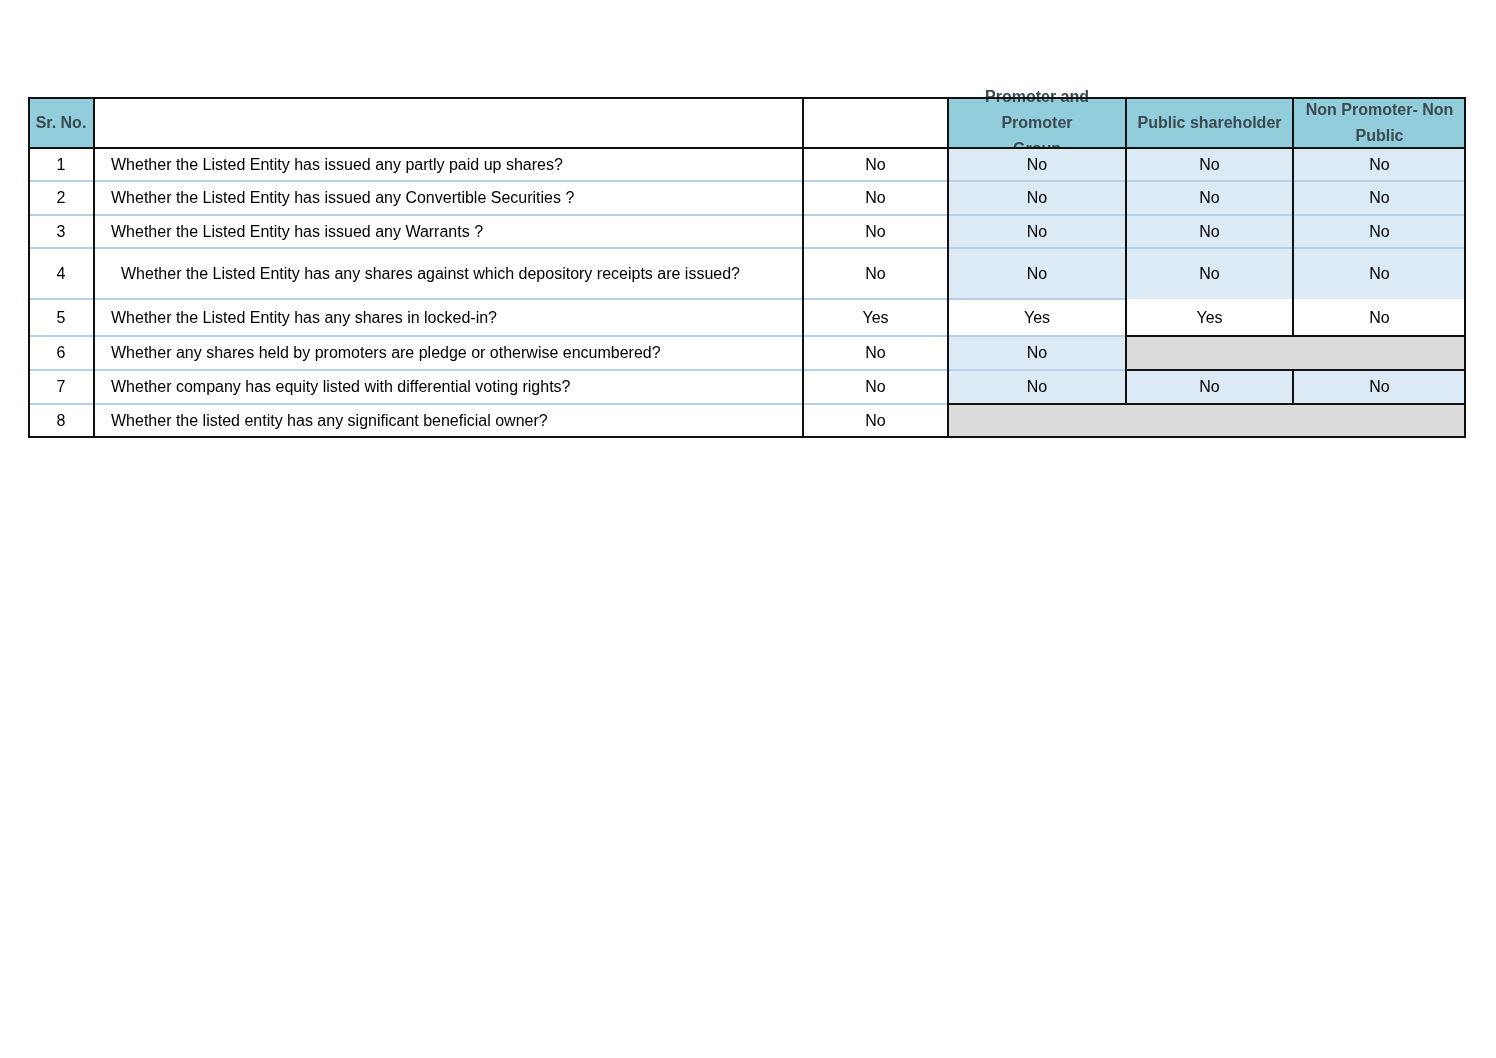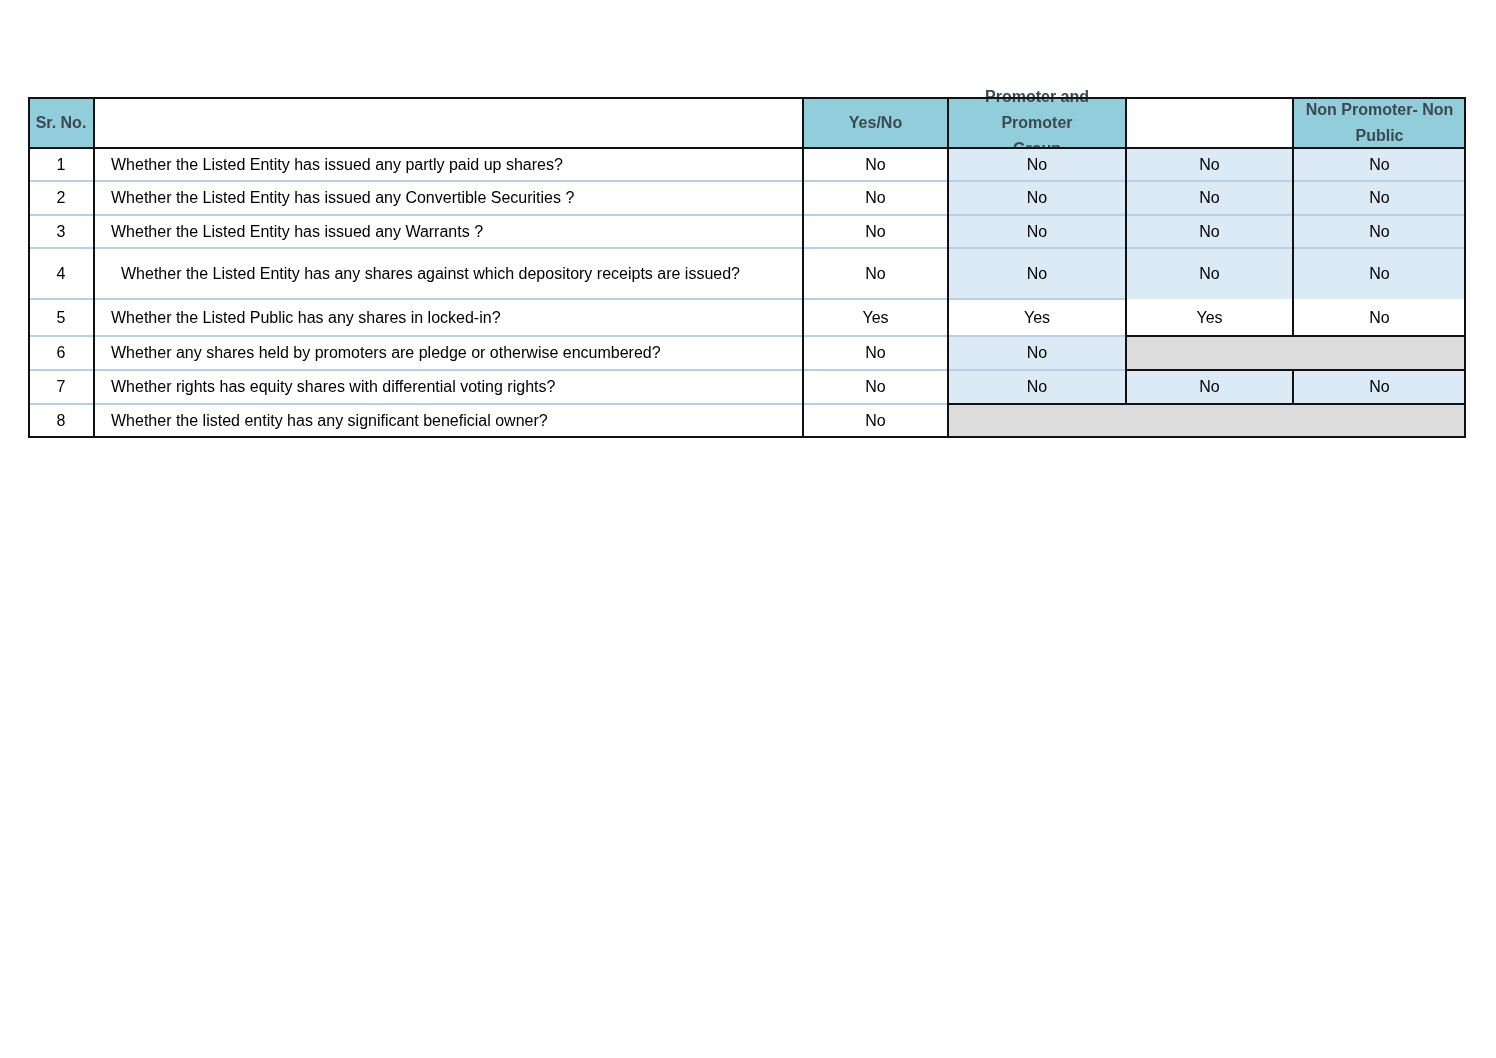--- a/index.html
+++ b/index.html
@@ -12,22 +12,22 @@
   .left{justify-content:flex-start;padding-left:17px;text-align:left;}
   .hline{position:absolute;height:2px;background:#b7d0e8;}
   .bline{position:absolute;background:#111;}
 </style>
 </head>
 <body>
 
 <div class="sheet">
 
   <div class="cell hdr" style="left:0;top:0;width:66px;height:51px;">Sr. No.</div>
-  <div class="cell hdr" style="left:775px;top:0;width:145px;height:51px;">Yes/No</div>
   <div class="cell hdr" style="left:920px;top:0;width:178px;height:51px;padding:0 28px;">Promoter and Promoter Group</div>
+  <div class="cell hdr" style="left:1098px;top:0;width:167px;height:51px;">Public shareholder</div>
   <div class="cell hdr" style="left:1265px;top:0;width:173px;height:51px;padding:16px 4px;">Non Promoter- Non Public</div>
 
   <div class="cell" style="left:0;top:51px;width:66px;height:33px;">1</div>
   <div class="cell left" style="left:66px;top:51px;width:709px;height:33px;">Whether the Listed Entity has issued any partly paid up shares?</div>
   <div class="cell" style="left:775px;top:51px;width:145px;height:33px;">No</div>
   <div class="cell blue" style="left:920px;top:51px;width:178px;height:33px;">No</div>
   <div class="cell blue" style="left:1098px;top:51px;width:167px;height:33px;">No</div>
   <div class="cell blue" style="left:1265px;top:51px;width:173px;height:33px;">No</div>
 
   <div class="cell" style="left:0;top:84px;width:66px;height:34px;">2</div>
@@ -45,34 +45,34 @@
   <div class="cell blue" style="left:1265px;top:118px;width:173px;height:33px;">No</div>
 
   <div class="cell" style="left:0;top:151px;width:66px;height:51px;">4</div>
   <div class="cell left" style="left:76px;top:151px;width:709px;height:51px;">Whether the Listed Entity has any shares against which depository receipts are issued?</div>
   <div class="cell" style="left:775px;top:151px;width:145px;height:51px;">No</div>
   <div class="cell blue" style="left:920px;top:151px;width:178px;height:51px;">No</div>
   <div class="cell blue" style="left:1098px;top:151px;width:167px;height:51px;">No</div>
   <div class="cell blue" style="left:1265px;top:151px;width:173px;height:51px;">No</div>
 
   <div class="cell" style="left:0;top:202px;width:66px;height:37px;">5</div>
-  <div class="cell left" style="left:66px;top:202px;width:709px;height:37px;">Whether the Listed Public has any shares in locked-in?</div>
+  <div class="cell left" style="left:66px;top:202px;width:709px;height:37px;">Whether the Listed Entity has any shares in locked-in?</div>
   <div class="cell" style="left:775px;top:202px;width:145px;height:37px;">Yes</div>
   <div class="cell" style="left:920px;top:202px;width:178px;height:37px;">Yes</div>
   <div class="cell" style="left:1098px;top:202px;width:167px;height:37px;">Yes</div>
   <div class="cell" style="left:1265px;top:202px;width:173px;height:37px;">No</div>
 
   <div class="cell" style="left:0;top:239px;width:66px;height:34px;">6</div>
   <div class="cell left" style="left:66px;top:239px;width:709px;height:34px;">Whether any shares held by promoters are pledge or otherwise encumbered?</div>
   <div class="cell" style="left:775px;top:239px;width:145px;height:34px;">No</div>
   <div class="cell blue" style="left:920px;top:239px;width:178px;height:34px;">No</div>
   <div class="cell grey" style="left:1098px;top:239px;width:340px;height:34px;"></div>
 
   <div class="cell" style="left:0;top:273px;width:66px;height:34px;">7</div>
-  <div class="cell left" style="left:66px;top:273px;width:709px;height:34px;">Whether rights has equity shares with differential voting rights?</div>
+  <div class="cell left" style="left:66px;top:273px;width:709px;height:34px;">Whether company has equity listed with differential voting rights?</div>
   <div class="cell" style="left:775px;top:273px;width:145px;height:34px;">No</div>
   <div class="cell blue" style="left:920px;top:273px;width:178px;height:34px;">No</div>
   <div class="cell blue" style="left:1098px;top:273px;width:167px;height:34px;">No</div>
   <div class="cell blue" style="left:1265px;top:273px;width:173px;height:34px;">No</div>
 
   <div class="cell" style="left:0;top:307px;width:66px;height:34px;">8</div>
   <div class="cell left" style="left:66px;top:307px;width:709px;height:34px;">Whether the listed entity has any significant beneficial owner?</div>
   <div class="cell" style="left:775px;top:307px;width:145px;height:34px;">No</div>
   <div class="cell grey" style="left:920px;top:307px;width:518px;height:34px;"></div>
 

